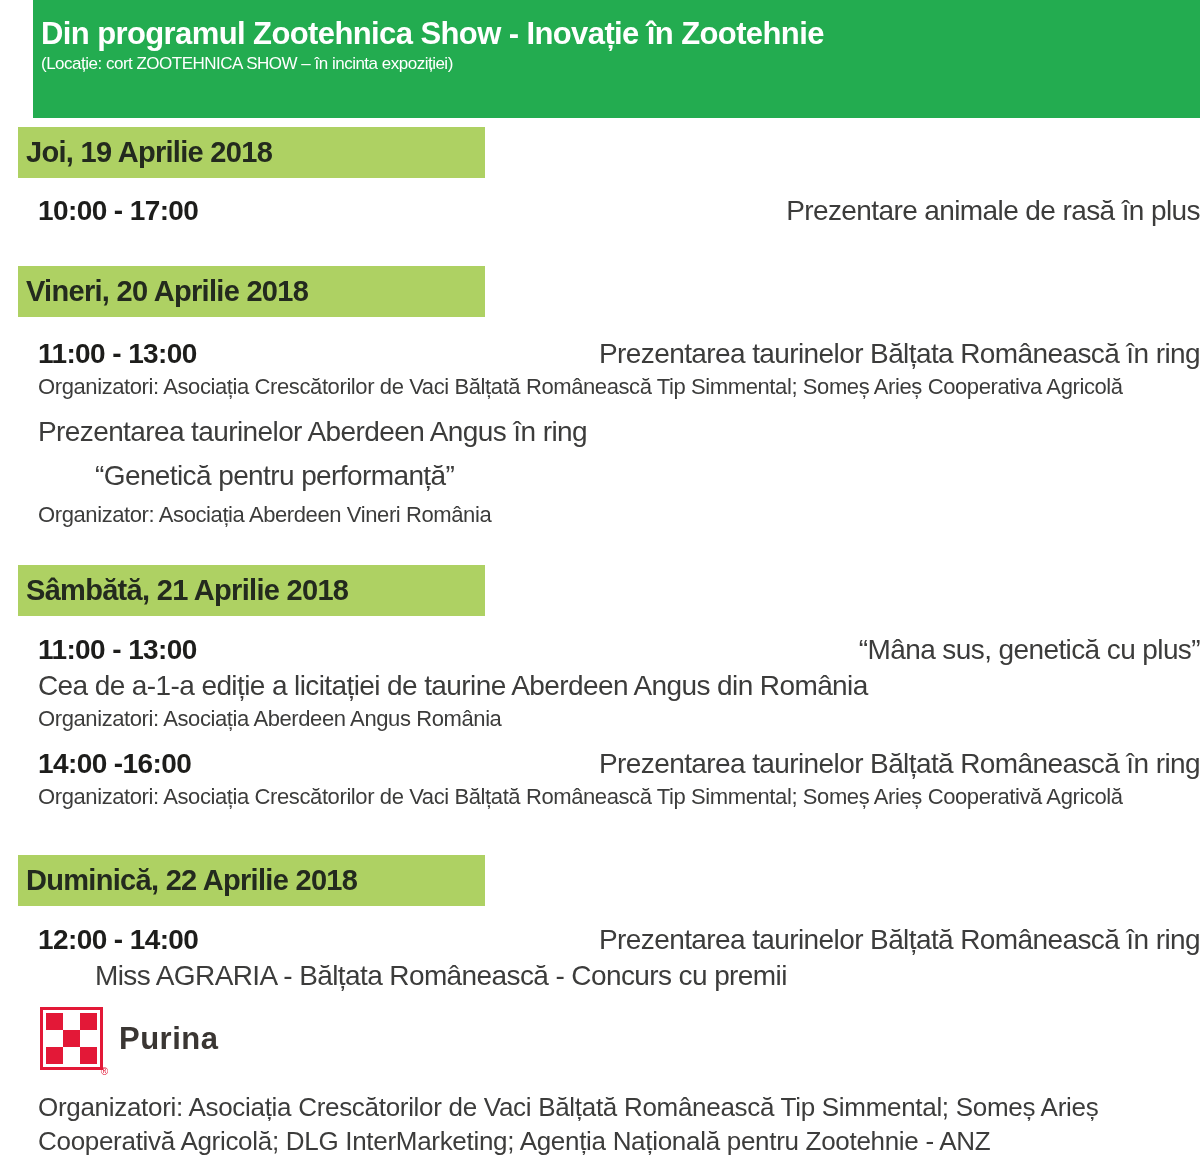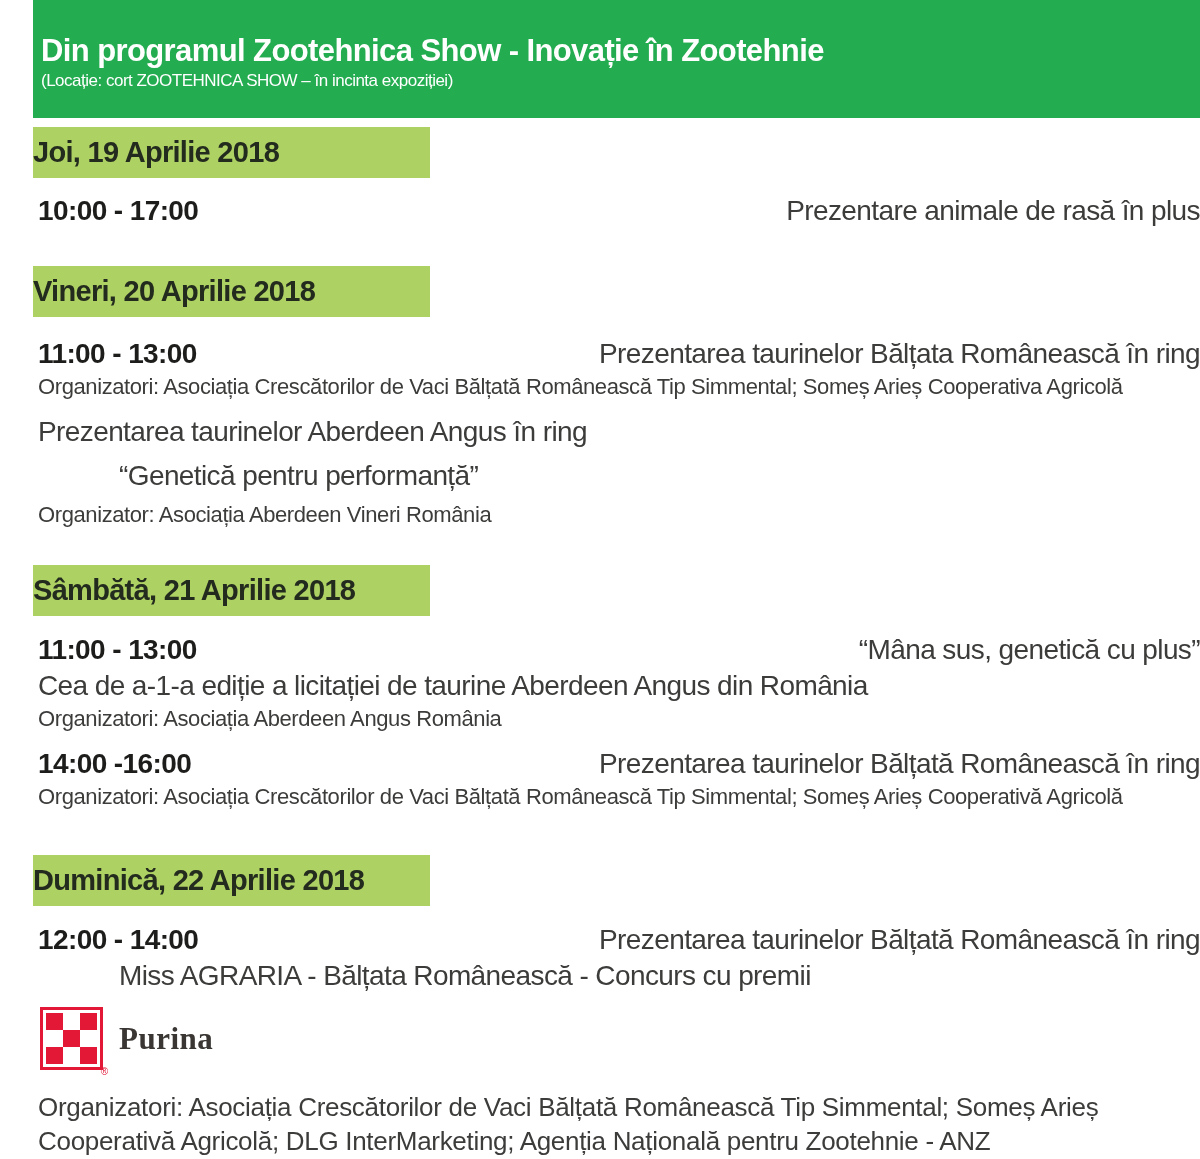--- a/index.html
+++ b/index.html
@@ -12,44 +12,44 @@
   .page { width: 1200px; height: 1159px; position: relative; }
 
   
   .header {
     margin-left: 33px;
     height: 118px;
     background: #23ac50;
     color: #ffffff;
     display: flex;
     flex-direction: column;
-    justify-content: center;
+    justify-content: flex-start;
     padding: 16px 10px 10px 8px;
   }
   .header-title {
     font-size: 31px;
     font-weight: bold;
     letter-spacing: -0.6px;
     line-height: 1.15;
   }
   .header-subtitle {
     font-size: 17px;
     letter-spacing: -0.5px;
     margin-top: 2px;
   }
 
   
   .day-bar {
-    margin-left: 33px;
-    width: 397px;
+    margin-left: 18px;
+    width: 467px;
     height: 51px;
     background: #aed163;
     display: flex;
     align-items: center;
-    padding-left: 0;
+    padding-left: 8px;
     font-size: 29px;
     font-weight: bold;
     color: #232a1e;
     letter-spacing: -0.7px;
   }
   .mt-first { margin-top: 9px; }
   .mt-day2  { margin-top: 38px; }
   .mt-day3  { margin-top: 37px; }
   .mt-day4  { margin-top: 45px; }
 
@@ -63,21 +63,21 @@
     justify-content: space-between;
   }
   .time {
     font-weight: bold;
     color: #1d1d1b;
     width: 197px;
     flex-shrink: 0;
   }
   .etitle { color: #3c3c3b; }
   .eline2 {
-    margin-left: 119px;
+    margin-left: 95px;
     font-size: 28px;
     line-height: 34px;
     letter-spacing: -0.6px;
     color: #3c3c3b;
   }
   .detail {
     margin-left: 38px;
     font-size: 28px;
     line-height: 34px;
     letter-spacing: -0.6px;
@@ -130,21 +130,20 @@
     bottom: -10px;
     font-size: 10px;
     color: #e31837;
   }
   .purina-word {
     margin-left: 16px;
     font-size: 31px;
     font-weight: bold;
     color: #3a3633;
     letter-spacing: 0.5px;
-    font-family: Liberation Serif, serif;
   }
   .sponsor-text {
     margin-left: 42px;
     font-size: 26px;
     letter-spacing: -0.4px;
     color: #3c3c3b;
   }
 
   
   .footer {

